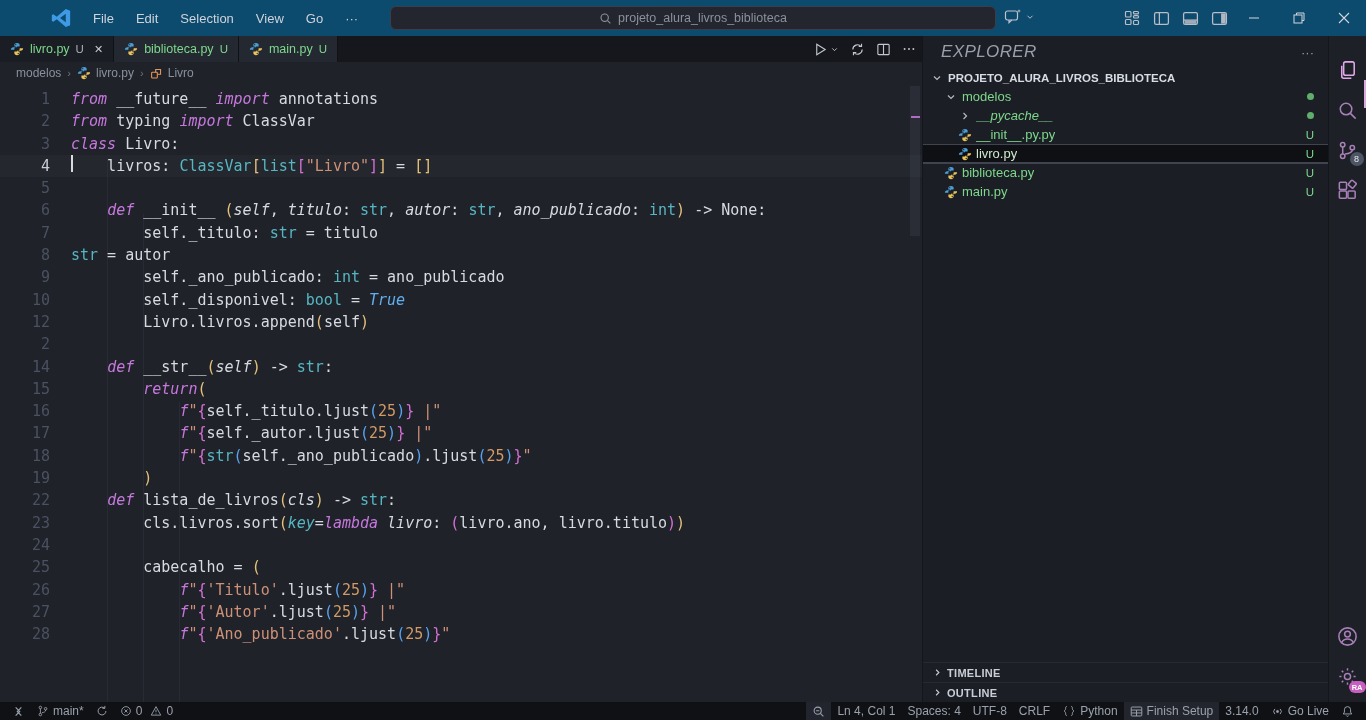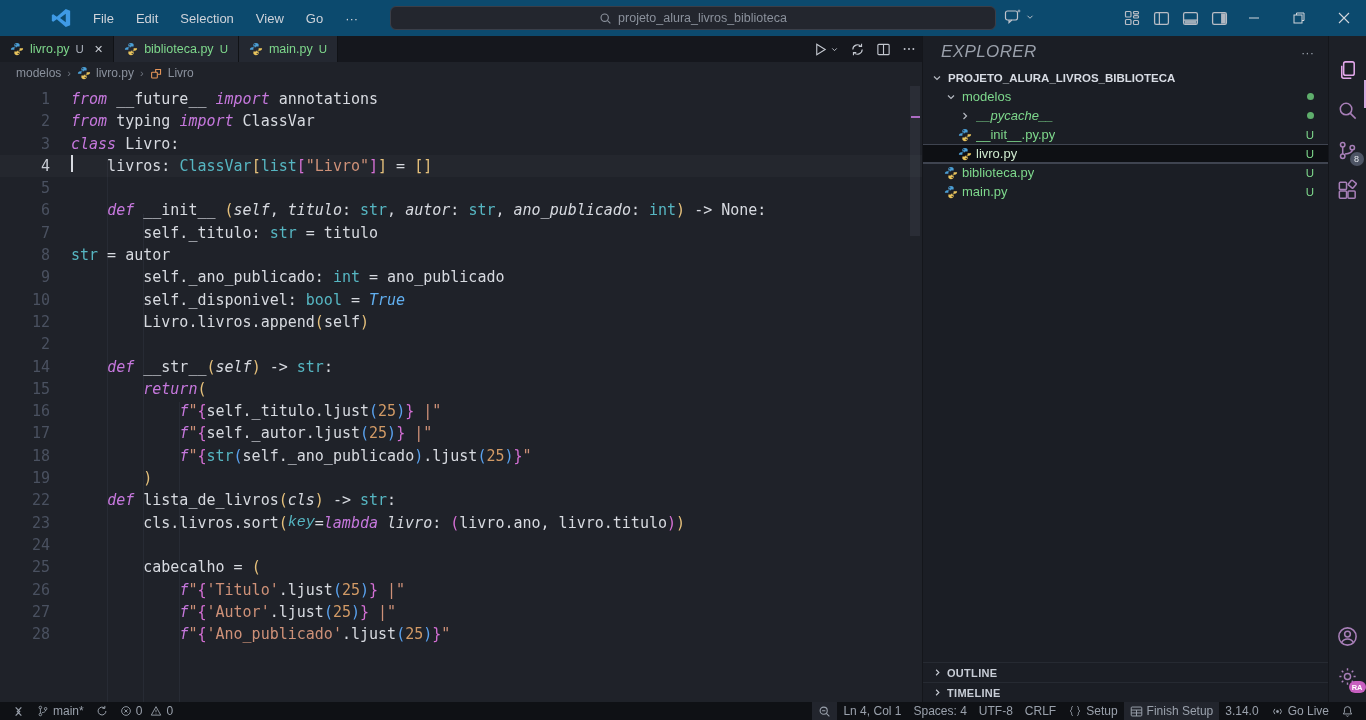--- a/index.html
+++ b/index.html
@@ -50,21 +50,21 @@
           font-family:"DejaVu Sans Mono", monospace; font-size:15px; line-height:22.3px; padding-top:4px; }
   .guide { position:absolute; width:1px; background:#272b34; }
   .code-line { display:flex; white-space:pre; height:22.3px; position:relative; }
   .code-line.active { background:rgba(255,255,255,0.025); }
   .ln { width:50px; text-align:right; color:#4a5160; flex:0 0 50px; margin-right:21px; user-select:none; }
   .code-line.active .ln { color:#c8ccd4; }
   .tok-k  { color:#c678dd; font-style:italic; }
   .tok-d  { color:#d7dae0; }
   .tok-t  { color:#56b6c2; }
   .tok-p  { color:#d7dae0; font-style:italic; }
-  .tok-kp { color:#56b6c2; font-style:italic;font-family:Liberation Mono, monospace; }
+  .tok-kp { color:#56b6c2; font-style:italic; }
   .tok-s  { color:#ce9178; }
   .tok-n  { color:#d19a66; }
   .tok-kc { color:#61afef; font-style:italic; }
   .tok-b1 { color:#e5c07b; }
   .tok-b2 { color:#d670d6; }
   .tok-b3 { color:#5aa2ee; }
   .cur { display:inline-block; width:2px; height:17px; background:#d7dae0; vertical-align:text-top; margin-right:-2px; }
   .scrollbar { position:absolute; right:2px; top:2px; width:10px; height:150px; background:rgba(125,135,150,0.12); }
   .ruler-mark { position:absolute; right:2px; top:32px; width:9px; height:2px; background:#c678dd; opacity:.85; }
 
@@ -403,29 +403,29 @@
             <span class="badge-right" style="color:#7ed88c">U</span>
           </div>
         </div>
       <div class="exp-spacer"></div>
       <div class="exp-section">
         <span class="chev" style="width:16px;display:flex;justify-content:center;">
             <svg width="11" height="11" viewBox="0 0 16 16" fill="none" stroke="currentColor" stroke-width="1.6">
               <path d="M6 4l4 4-4 4"></path>
             </svg>
           </span>
-        <span class="lbl">OUTLINE</span>
+        <span class="lbl">TIMELINE</span>
       </div>
       <div class="exp-section">
         <span class="chev" style="width:16px;display:flex;justify-content:center;">
             <svg width="11" height="11" viewBox="0 0 16 16" fill="none" stroke="currentColor" stroke-width="1.6">
               <path d="M6 4l4 4-4 4"></path>
             </svg>
           </span>
-        <span class="lbl">TIMELINE</span>
+        <span class="lbl">OUTLINE</span>
       </div>
     </div>
 
     <div class="activitybar">
       <div class="act-indicator"></div>
       <div class="act-icon active" style="margin-top:14px;">
         <svg width="23" height="23" viewBox="0 0 24 24" fill="none" stroke="currentColor" stroke-width="1.6">
             <rect x="8" y="3" width="11" height="14" rx="2"></rect>
             <path d="M6 7v11a2 2 0 0 0 2 2h8"></path>
           </svg>
@@ -536,21 +536,21 @@
         </div>
         <div class="sb-item">
           <span>CRLF</span>
         </div>
         <div class="sb-item">
           <span style="display:flex">
             <svg width="14" height="12" viewBox="0 0 18 16" fill="none" stroke="currentColor" stroke-width="1.3">
               <path d="M6 2C4.5 2 4.5 3 4.5 4.5S4 7 2.5 8c1.5 1 2 2 2 3.5S4.5 14 6 14M12 2c1.5 0 1.5 1 1.5 2.5S14 7 15.5 8c-1.5 1-2 2-2 3.5s0 2.5-1.5 2.5"></path>
             </svg>
           </span>
-          <span>Setup</span>
+          <span>Python</span>
         </div>
         <div class="sb-item boxed">
           <span style="display:flex">
             <svg width="13" height="13" viewBox="0 0 16 16" fill="none" stroke="currentColor" stroke-width="1.2">
               <rect x="1.5" y="2.5" width="13" height="11" rx="1"></rect>
               <path d="M1.5 6.2h13M8 6.2v7.3M1.5 9.8h13"></path>
             </svg>
           </span>
           <span>Finish Setup</span>
         </div>

